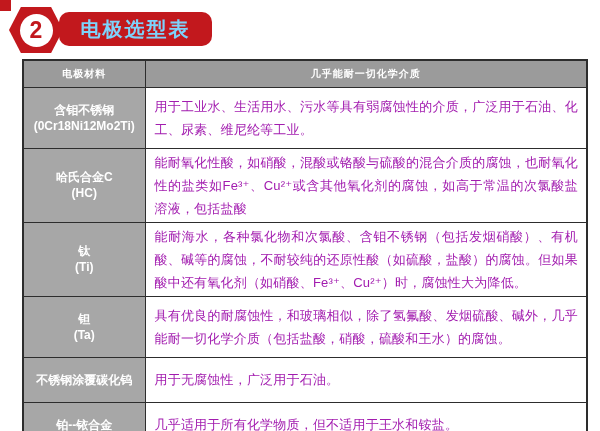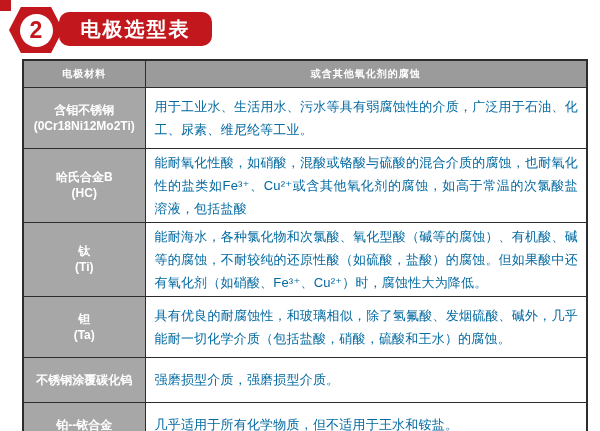--- a/index.html
+++ b/index.html
@@ -37,21 +37,21 @@
     line-height: 1;
   }
   .banner {
     position: absolute; left: 59px; top: 12px;
     width: 153px; height: 34px;
     background: #c2181d;
     border-radius: 10px;
     display: flex; align-items: center; justify-content: center;
   }
   .banner-title {
-    color: #ffffff;
+    color: #7dd3fc;
     font-size: 20px; font-weight: bold;
     letter-spacing: 2px;
     white-space: nowrap;
   }
 
   
   table.sel-table {
     position: absolute; left: 22px; top: 59px;
     width: 566px;
     border-collapse: collapse;
@@ -74,21 +74,21 @@
   td.mat {
     background: #a7a7a7;
     color: #ffffff;
     font-size: 12px; font-weight: bold;
     text-align: center;
     line-height: 16px;
     padding: 14px 1px;
   }
   td.desc {
     background: #ffffff;
-    color: #0369a1;
+    color: #a21caf;
     font-size: 13px;
     line-height: 23px;
     padding: 2px 8px 2px 9px;
     text-align: justify;
     letter-spacing: 0.2px;
   }
   tr.r1 { height: 47px; }
   tr.r2 { height: 47px; }
   tr.r3 { height: 68px; }
   tr.r4 { height: 74px; }
@@ -114,57 +114,57 @@
   </div>
 
   <table class="sel-table">
     <colgroup>
         <col class="c1">
         <col class="c2">
       </colgroup>
     <thead>
       <tr>
         <th>电极材料</th>
-        <th>或含其他氧化剂的腐蚀</th>
+        <th>几乎能耐一切化学介质</th>
       </tr>
     </thead>
     <tbody>
       <tr class="r1">
         <td class="mat">
           <div>含钼不锈钢</div>
           <div>(0Cr18Ni12Mo2Ti)</div>
         </td>
         <td class="desc">用于工业水、生活用水、污水等具有弱腐蚀性的介质，广泛用于石油、化工、尿素、维尼纶等工业。</td>
       </tr>
       <tr class="r3">
         <td class="mat">
-          <div>哈氏合金B</div>
+          <div>哈氏合金C</div>
           <div>(HC)</div>
         </td>
         <td class="desc">能耐氧化性酸，如硝酸，混酸或铬酸与硫酸的混合介质的腐蚀，也耐氧化性的盐类如Fe³⁺、Cu²⁺或含其他氧化剂的腐蚀，如高于常温的次氯酸盐溶液，包括盐酸</td>
       </tr>
       <tr class="r4">
         <td class="mat">
           <div>钛</div>
           <div>(Ti)</div>
         </td>
-        <td class="desc">能耐海水，各种氯化物和次氯酸、氧化型酸（碱等的腐蚀）、有机酸、碱等的腐蚀，不耐较纯的还原性酸（如硫酸，盐酸）的腐蚀。但如果酸中还有氧化剂（如硝酸、Fe³⁺、Cu²⁺）时，腐蚀性大为降低。</td>
+        <td class="desc">能耐海水，各种氯化物和次氯酸、含钼不锈钢（包括发烟硝酸）、有机酸、碱等的腐蚀，不耐较纯的还原性酸（如硫酸，盐酸）的腐蚀。但如果酸中还有氧化剂（如硝酸、Fe³⁺、Cu²⁺）时，腐蚀性大为降低。</td>
       </tr>
       <tr class="r5">
         <td class="mat">
           <div>钽</div>
           <div>(Ta)</div>
         </td>
         <td class="desc">具有优良的耐腐蚀性，和玻璃相似，除了氢氟酸、发烟硫酸、碱外，几乎能耐一切化学介质（包括盐酸，硝酸，硫酸和王水）的腐蚀。</td>
       </tr>
       <tr class="r6">
         <td class="mat">
           <div>不锈钢涂覆碳化钨</div>
         </td>
-        <td class="desc">强磨损型介质，强磨损型介质。</td>
+        <td class="desc">用于无腐蚀性，广泛用于石油。</td>
       </tr>
       <tr class="r7">
         <td class="mat">
           <div>铂--铱合金</div>
         </td>
         <td class="desc">几乎适用于所有化学物质，但不适用于王水和铵盐。</td>
       </tr>
     </tbody>
   </table>
 

